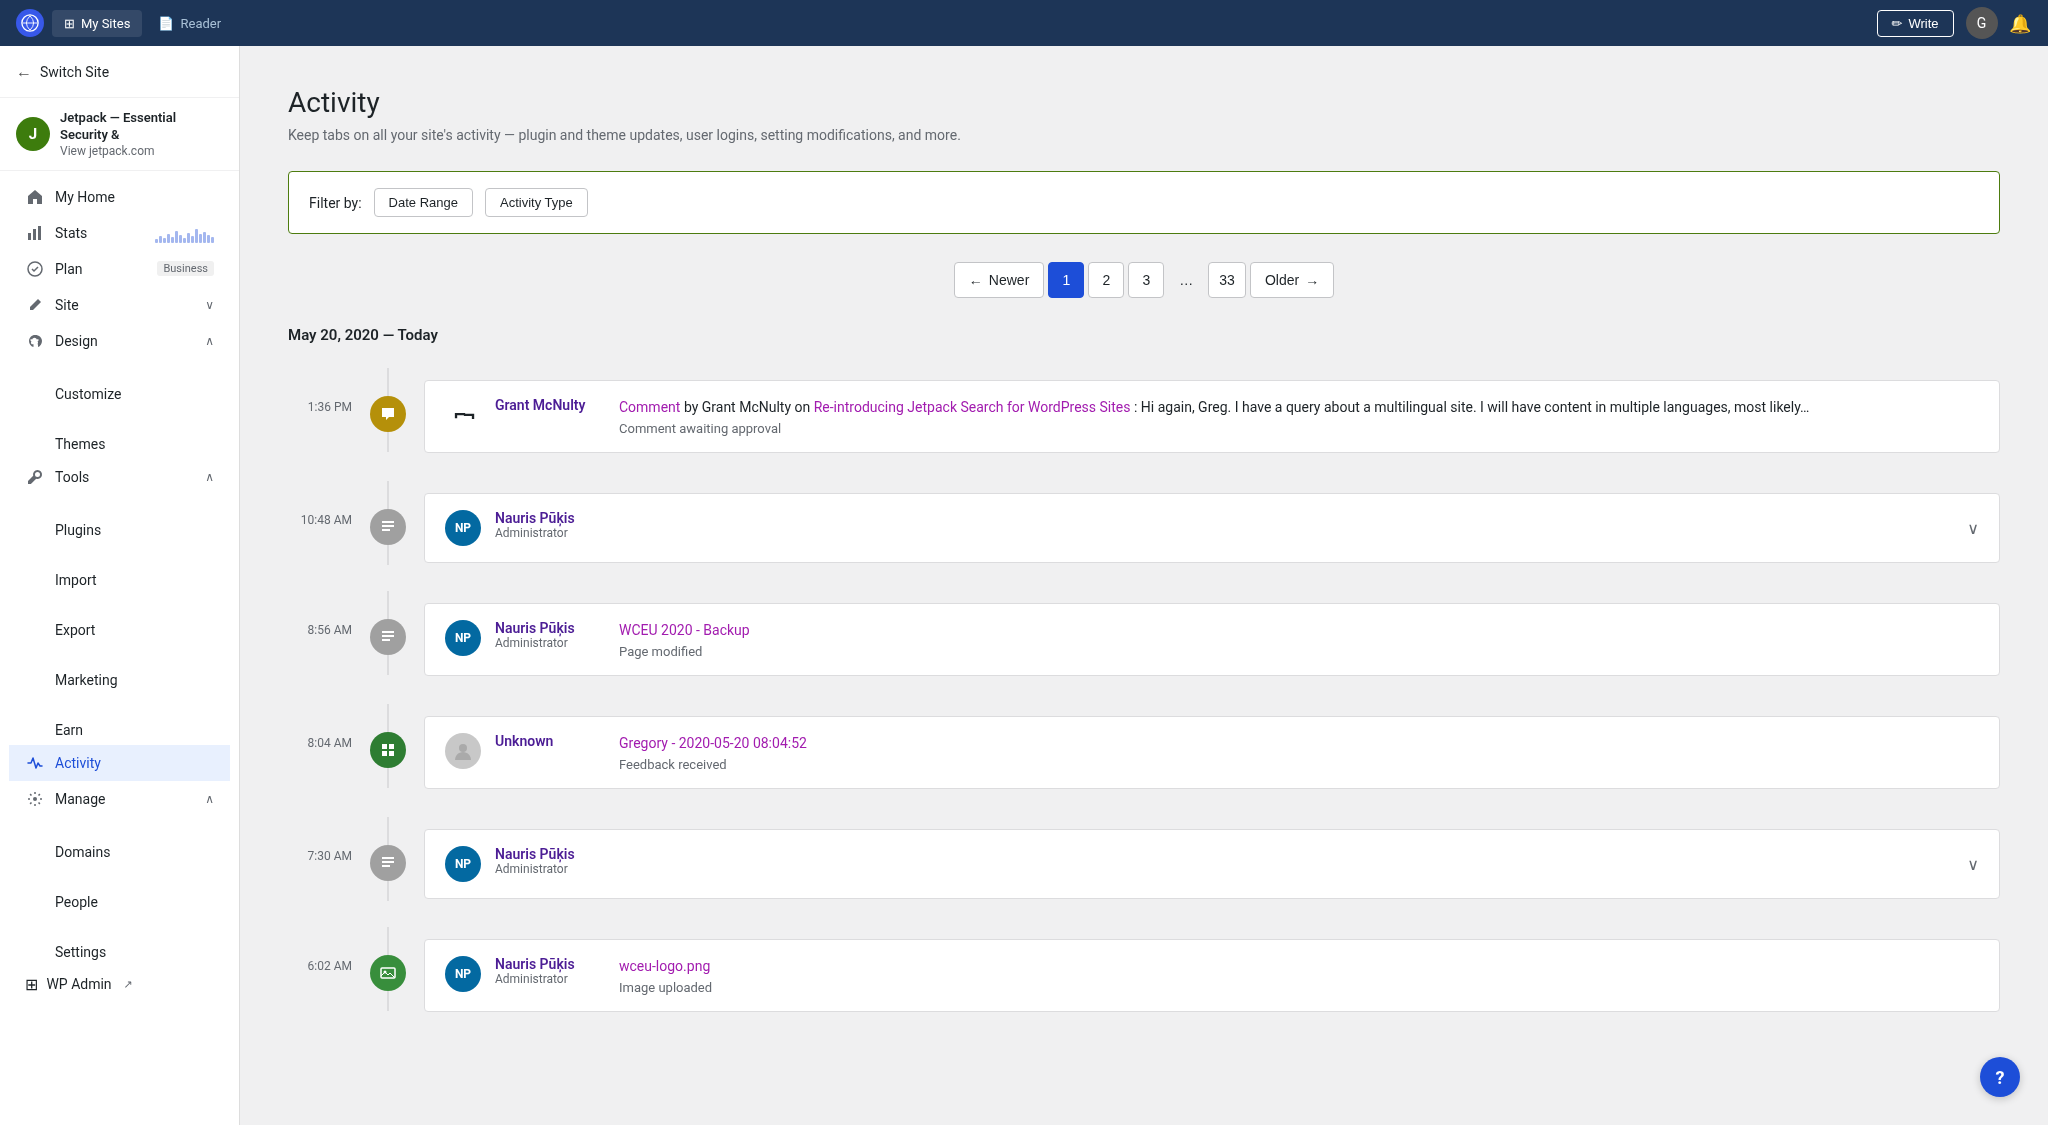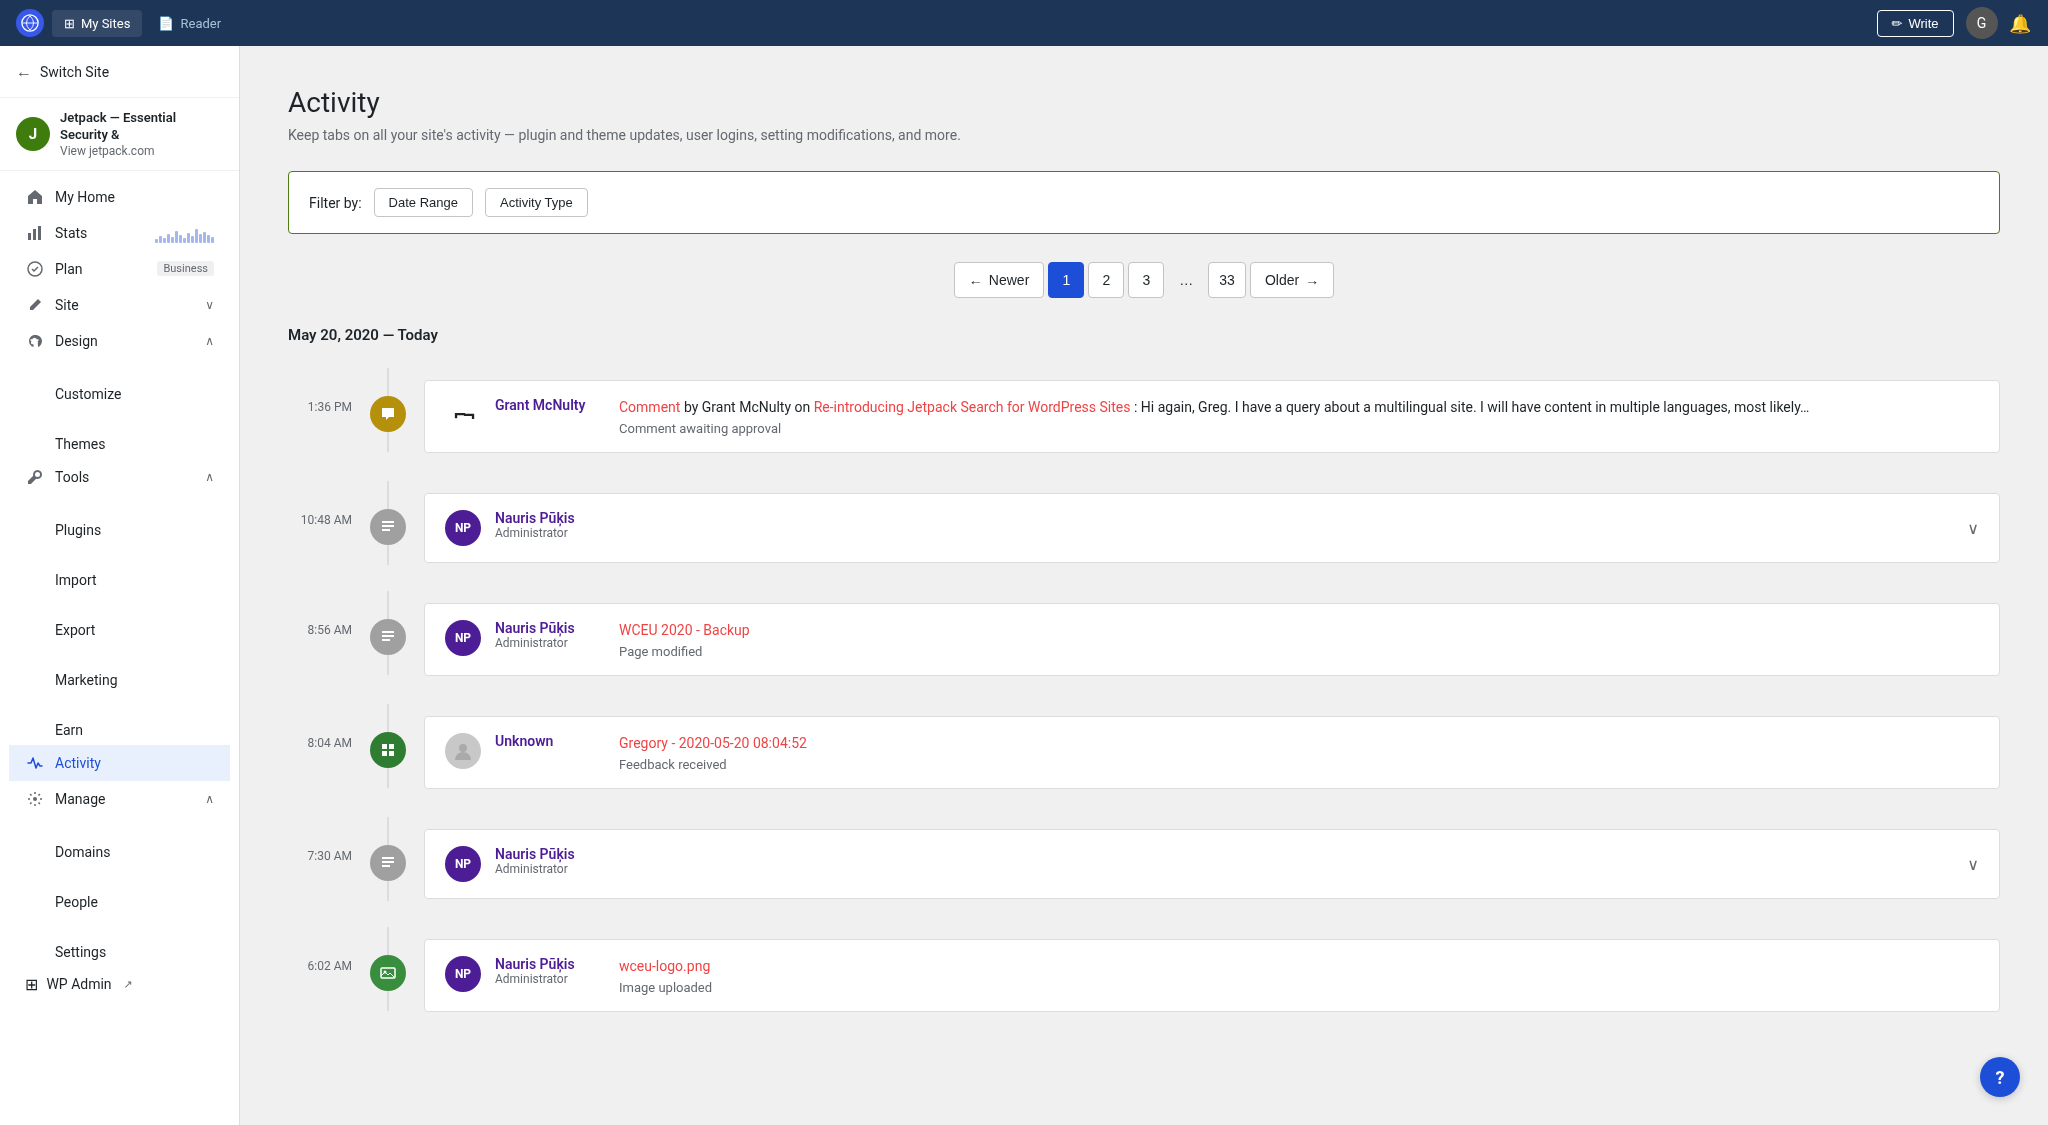--- a/index.html
+++ b/index.html
@@ -353,21 +353,21 @@
       width: 36px; height: 36px;
       border-radius: 50%;
       background: #c8c8c8;
       display: flex; align-items: center; justify-content: center;
       font-size: 18px;
       color: #888;
     }
     .avatar-np {
       width: 36px; height: 36px;
       border-radius: 50%;
-      background: #4c1d95;
+      background: #0369a1;
       display: flex; align-items: center; justify-content: center;
       font-size: 12px;
       color: white;
       font-weight: bold;
       flex-shrink: 0;
     }
     .activity-user-name {
       font-size: 14px;
       font-weight: 600;
       color: #4c1d95;
@@ -378,21 +378,21 @@
     }
     .activity-description {
       flex: 1;
     }
     .activity-desc-text {
       font-size: 14px;
       color: #1d2327;
       line-height: 1.5;
     }
     .activity-desc-text a, .activity-link {
-      color: #ef4444;
+      color: #a21caf;
       text-decoration: none;
       text-align: center;
     }
     .activity-sub-text {
       font-size: 13px;
       color: #646970;
       margin-top: 3px;
     }
     .activity-expand {
       margin-left: auto;

